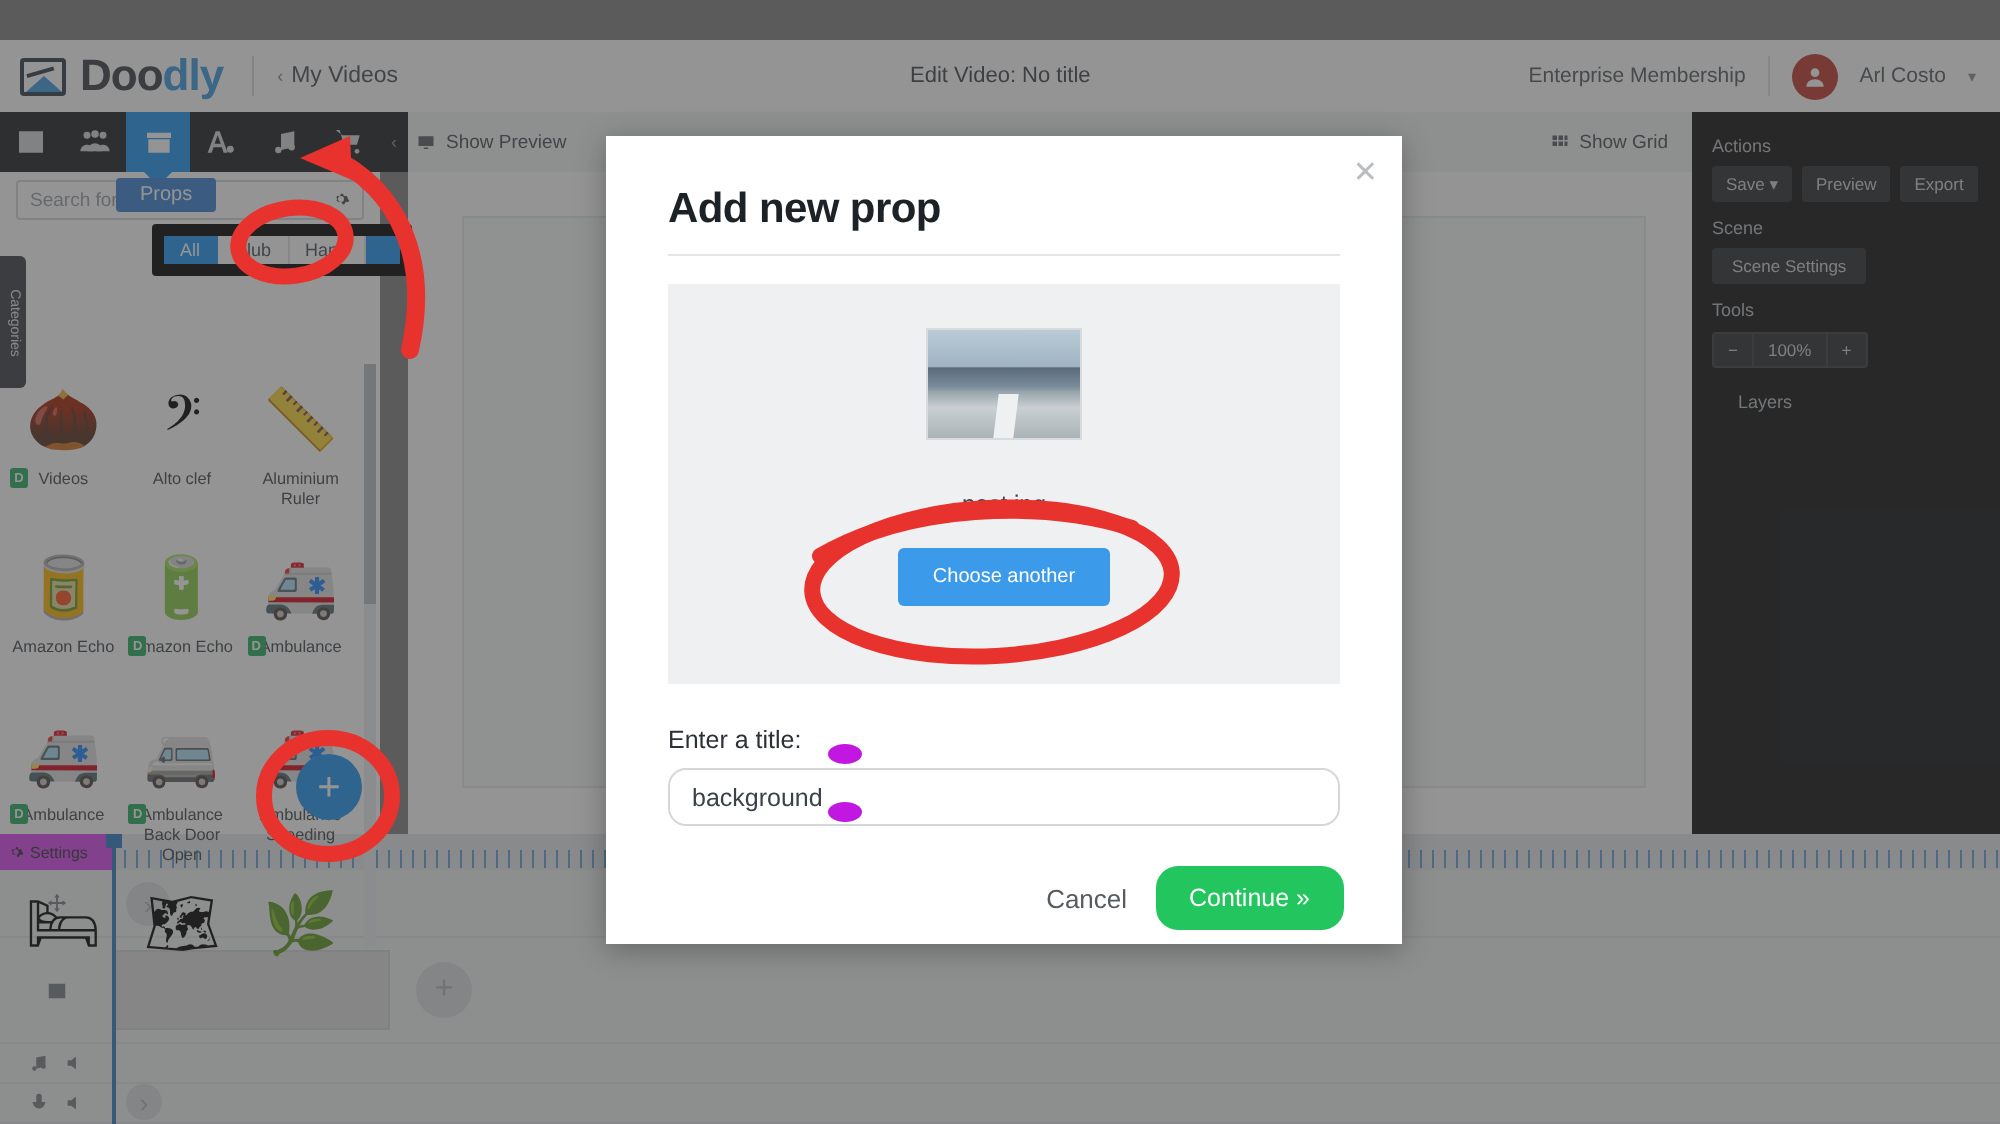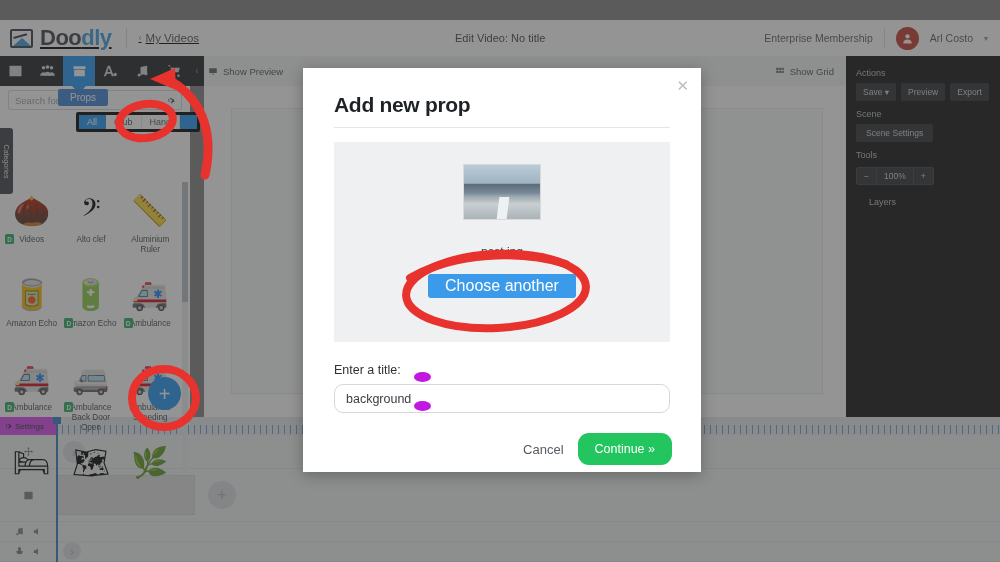--- a/index.html
+++ b/index.html
@@ -10,21 +10,21 @@
     background: #808080;
   }
   #app { position: relative; width: 1000px; height: 562px; }
 
   
   .dim { position: absolute; inset: 0; background: rgba(60,60,60,0.55); z-index: 40; pointer-events: none; }
 
   
   .header {
     position: absolute; top: 20px; left: 0; width: 1000px; height: 36px;
-    background: #fff; display: flex; align-items: center; z-index: 10; text-decoration: underline;
+    background: #fff; display: flex; align-items: center; z-index: 10;
   }
   .logo-wrap { display: flex; align-items: center; padding-left: 10px; gap: 7px; }
   .logo-mark {
     width: 23px; height: 19px; border: 2.2px solid #2f3c4a; border-radius: 2px;
     position: relative; background: #fff; overflow: hidden;
   }
   .logo-mark:after {
     content: ""; position: absolute; left: 1px; bottom: 0; width: 0; height: 0;
     border-left: 9px solid transparent; border-right: 9px solid transparent;
     border-bottom: 8px solid #3b9ae1;
@@ -90,21 +90,21 @@
   .searchrow .ph { font-size: 9.5px; color: #9aa0a6; flex: 1; }
   .gear-btn svg { width: 9px; height: 9px; fill: #4a4f55; }
 
   .tooltip-props {
     position: absolute; top: 89px; left: 58px; background: #3b82d6;
     color: #fff; font-size: 10px; padding: 3px 12px; border-radius: 2px; z-index: 20;
   }
 
   .filter-tabs {
     position: absolute; top: 112px; left: 76px; display: flex; z-index: 13;
-    border: 3px solid #000000; border-radius: 2px; overflow: hidden;
+    border: 6px solid #000000; border-radius: 2px; overflow: hidden;
   }
   .ftab {
     font-size: 9px; padding: 2px 8px; background: #fff; color: #4a5158;
     border-right: 1px solid #e2e5e8;
   }
   .ftab.active { background: #2196f3; color: #fff; border-right-color: #2196f3; }
   .ftab:last-child { border-right: none; }
   .ftab.blue-end { background: #2196f3; color: #2196f3; min-width: 17px; }
 
   .cat-tab {
@@ -238,22 +238,22 @@
     width: 78px; height: 56px; border: 1px solid #d8dadd;
     background: linear-gradient(#b9cbd6 0%, #9fb3c2 34%, #5b6b79 35%, #78899a 52%, #9aa7ad 58%, #c9cfd2 72%, #aab3b7 100%);
     position: relative; overflow: hidden;
   }
   .thumb-img:after {
     content: ""; position: absolute; bottom: 0; left: 34px; width: 10px; height: 22px;
     background: #eef1f2; transform: skewX(-7deg);
   }
   .file-name { font-size: 12px; color: #3a4046; margin-top: 25px; }
   .choose-btn {
-    margin-top: 15px; background: #3b9ae9; color: #fff; font-size: 16px;
-    padding: 3px 17px; border-radius: 3px;
+    margin-top: 15px; background: #3b9ae9; color: #fff; font-size: 10px;
+    padding: 9px 17px; border-radius: 3px;
   }
   .title-label { font-size: 12.5px; color: #2b3136; margin: 21px 0 7px 31px; }
   .title-input {
     margin: 0 31px; height: 29px; border: 1px solid #d5d8db; border-radius: 9px;
     display: flex; align-items: center; padding-left: 11px; font-size: 12.5px; color: #3b4146;
   }
   .modal-actions {
     display: flex; align-items: center; justify-content: flex-end; gap: 14px;
     padding: 20px 29px 0 0;
   }

